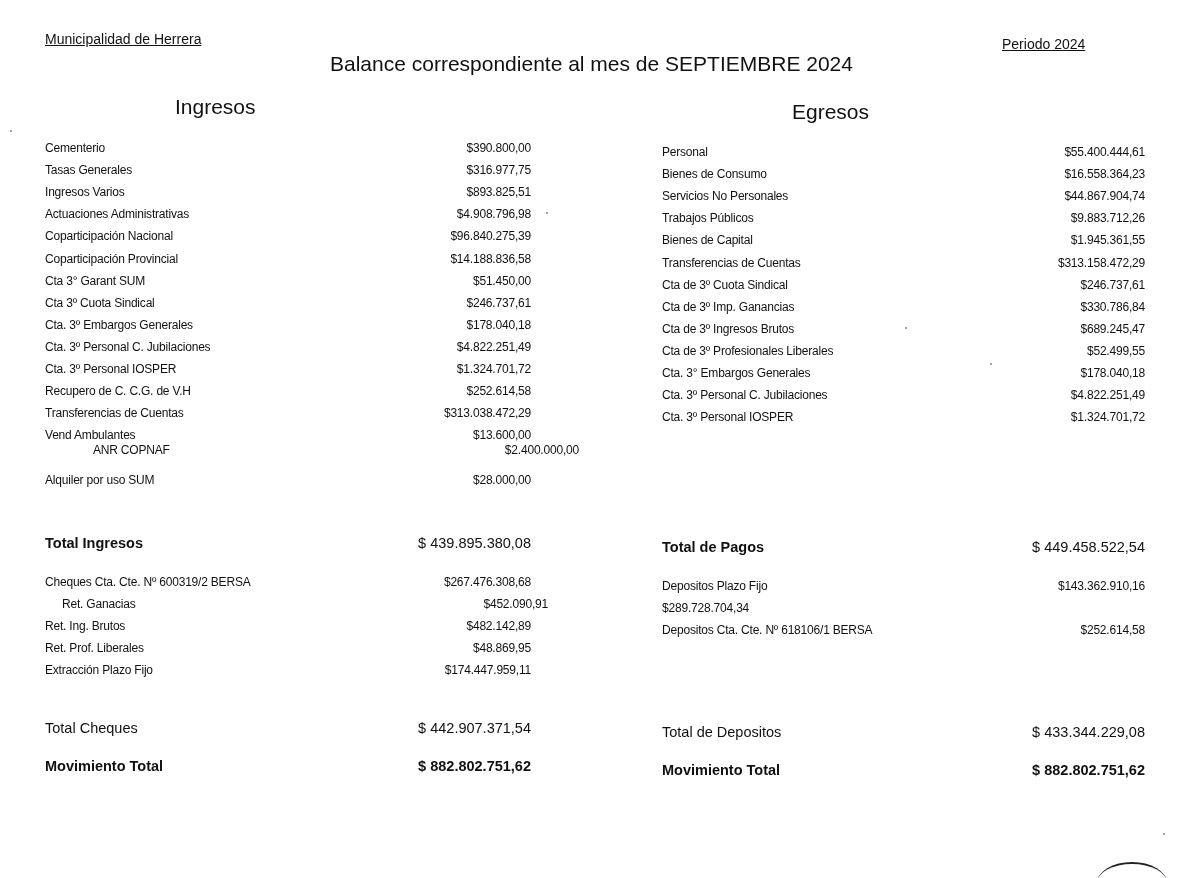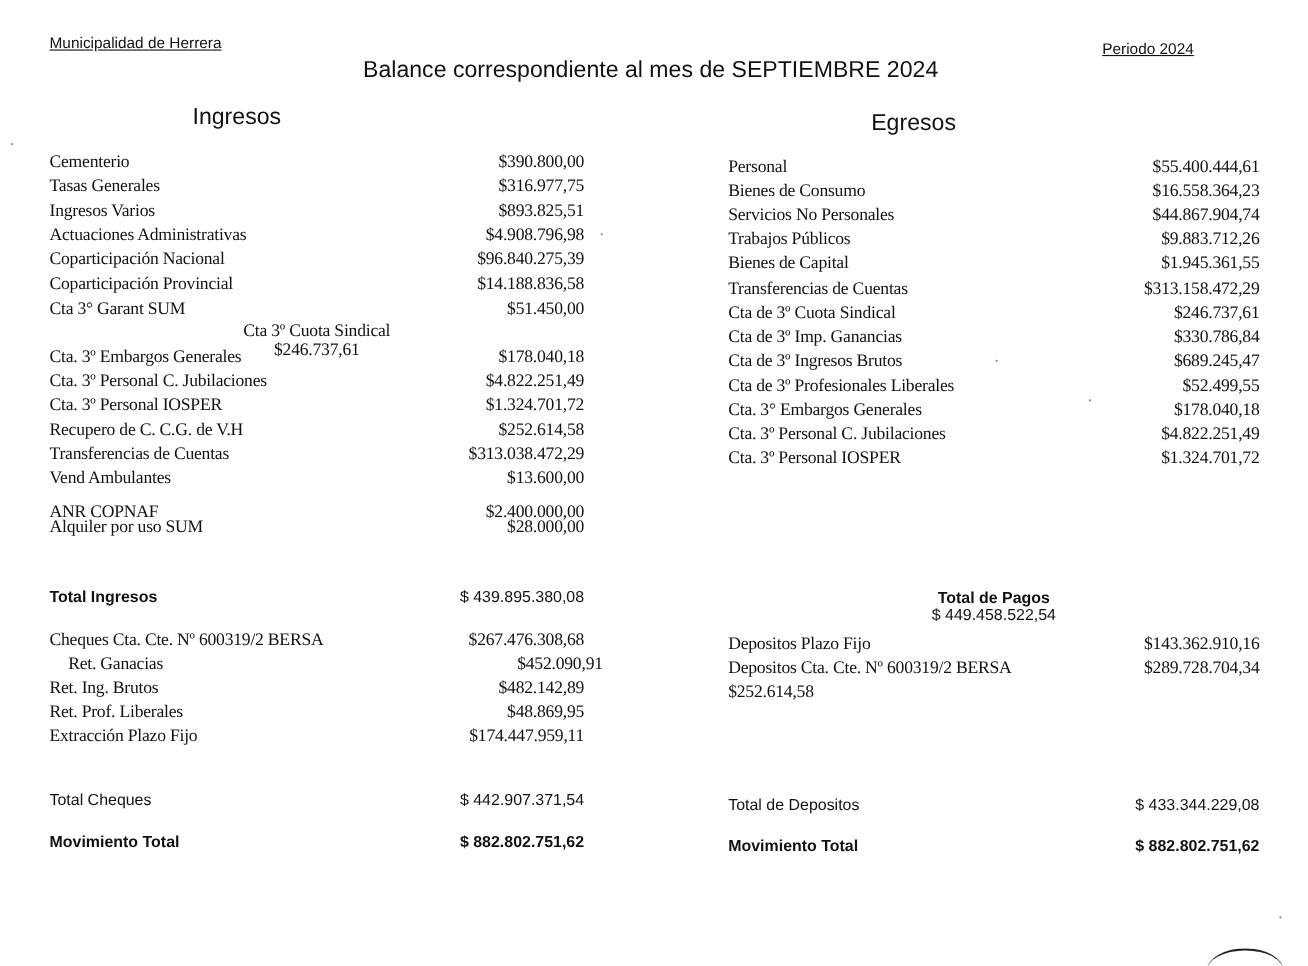--- a/index.html
+++ b/index.html
@@ -20,21 +20,21 @@
     .title {
       left: 330px; top: 52px; font-family: "Liberation Sans", sans-serif;
       font-size: 21px;
     }
     .section-title {
       font-family: "Liberation Sans", sans-serif; font-size: 21px;
     }
     .row {
       position: absolute; height: 22px; display: flex; justify-content: space-between;
       align-items: center;
-      font-family: Liberation Serif, serif; font-size: 16px; letter-spacing: -0.2px;
+      font-family: Liberation Sans, sans-serif; font-size: 12px; letter-spacing: -0.2px;
     }
     .row .lbl { white-space: nowrap; }
     .row .val { white-space: nowrap; text-align: right; }
     .row.total {
       font-family: "Liberation Sans", sans-serif; font-size: 14.5px; letter-spacing: 0;
     }
     .row.bold { font-weight: bold; }
     .col-left .row { left: 45px; width: 486px; }
     .col-right .row { left: 662px; width: 483px; }
     .dot { position: absolute; width: 2px; height: 2px; background: #888; border-radius: 1px; }
@@ -75,21 +75,21 @@
         <span class="val">$96.840.275,39</span>
       </div>
       <div class="row" style="top: 247.5px;">
         <span class="lbl">Coparticipación Provincial</span>
         <span class="val">$14.188.836,58</span>
       </div>
       <div class="row" style="top: 269.6px;">
         <span class="lbl">Cta 3° Garant SUM</span>
         <span class="val">$51.450,00</span>
       </div>
-      <div class="row" style="top: 291.7px; flex-direction: column;">
+      <div class="row" style="top: 291.7px;">
         <span class="lbl">Cta 3º Cuota Sindical</span>
         <span class="val">$246.737,61</span>
       </div>
       <div class="row" style="top: 313.8px;">
         <span class="lbl">Cta. 3º Embargos Generales</span>
         <span class="val">$178.040,18</span>
       </div>
       <div class="row" style="top: 335.9px;">
         <span class="lbl">Cta. 3º Personal C. Jubilaciones</span>
         <span class="val">$4.822.251,49</span>
@@ -103,21 +103,21 @@
         <span class="val">$252.614,58</span>
       </div>
       <div class="row" style="top: 402.2px;">
         <span class="lbl">Transferencias de Cuentas</span>
         <span class="val">$313.038.472,29</span>
       </div>
       <div class="row" style="top: 424.3px;">
         <span class="lbl">Vend Ambulantes</span>
         <span class="val">$13.600,00</span>
       </div>
-      <div class="row" style="top: 455px;">
+      <div class="row" style="top: 439px; margin-left: 48px;">
         <span class="lbl">ANR COPNAF</span>
         <span class="val">$2.400.000,00</span>
       </div>
       <div class="row" style="top: 468.5px; gap: 30px;">
         <span class="lbl">Alquiler por uso SUM</span>
         <span class="val">$28.000,00</span>
       </div>
     </div>
 
   <div class="row total bold" style="top:532px;">
@@ -209,35 +209,35 @@
       <div class="row" style="top: 384.1px;">
         <span class="lbl">Cta. 3º Personal C. Jubilaciones</span>
         <span class="val">$4.822.251,49</span>
       </div>
       <div class="row" style="top: 406.2px;">
         <span class="lbl">Cta. 3º Personal IOSPER</span>
         <span class="val">$1.324.701,72</span>
       </div>
     </div>
 
-  <div class="row total bold" style="top:536px;flex-direction:column;">
+  <div class="row total bold" style="top:536px;">
     <span class="lbl">Total de Pagos</span>
     <span class="val" style="font-weight:normal;">$ 449.458.522,54</span>
   </div>
 
   <div id="egr-depositos">
       <div class="row" style="top: 575px;">
         <span class="lbl">Depositos Plazo Fijo</span>
         <span class="val">$143.362.910,16</span>
       </div>
       <div class="row" style="top: 597.1px;">
-        <span class="lbl">Depositos Cta. Cte. Nº 600319/2 BERSA</span>
         <span class="val">$289.728.704,34</span>
       </div>
       <div class="row" style="top: 619.2px;">
+        <span class="lbl">Depositos Cta. Cte. Nº 618106/1 BERSA</span>
         <span class="val">$252.614,58</span>
       </div>
     </div>
 
   <div class="row total" style="top:721px;">
     <span class="lbl">Total de Depositos</span>
     <span class="val">$ 433.344.229,08</span>
   </div>
   <div class="row total bold" style="top:759px;">
     <span class="lbl">Movimiento Total</span>

